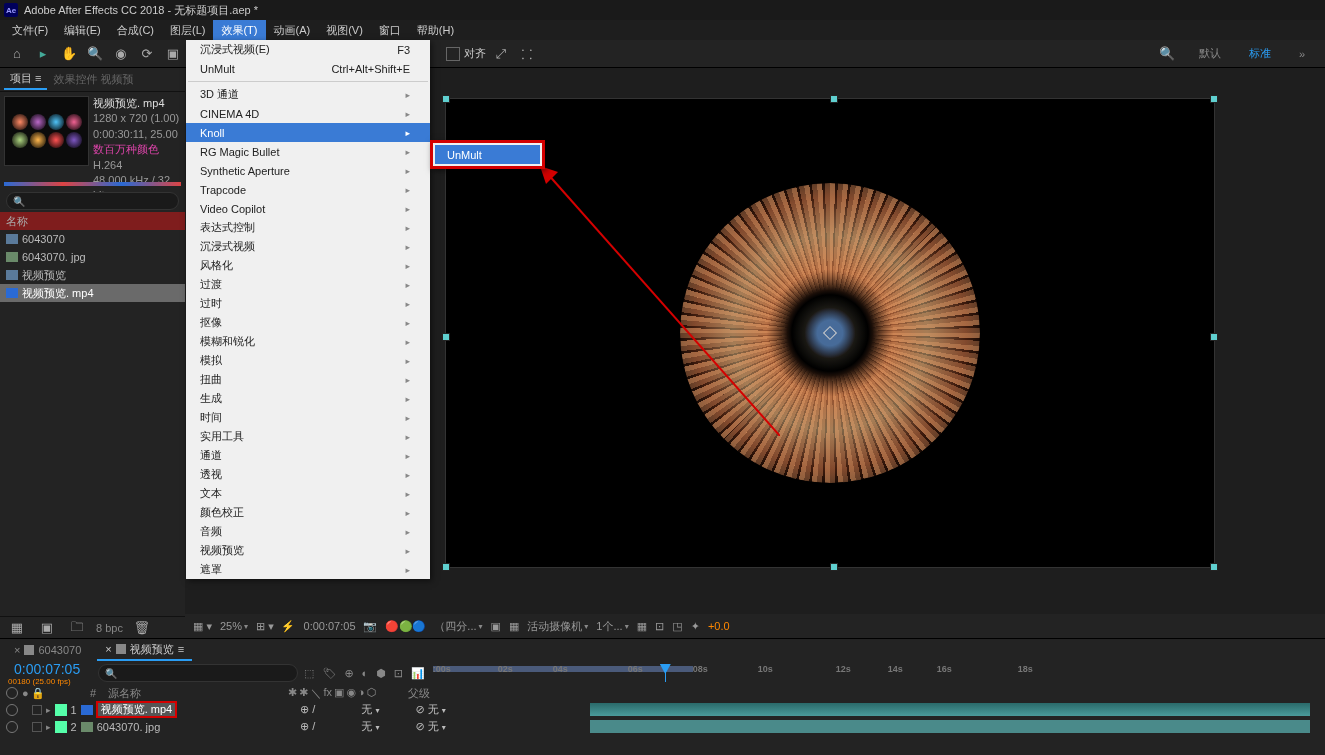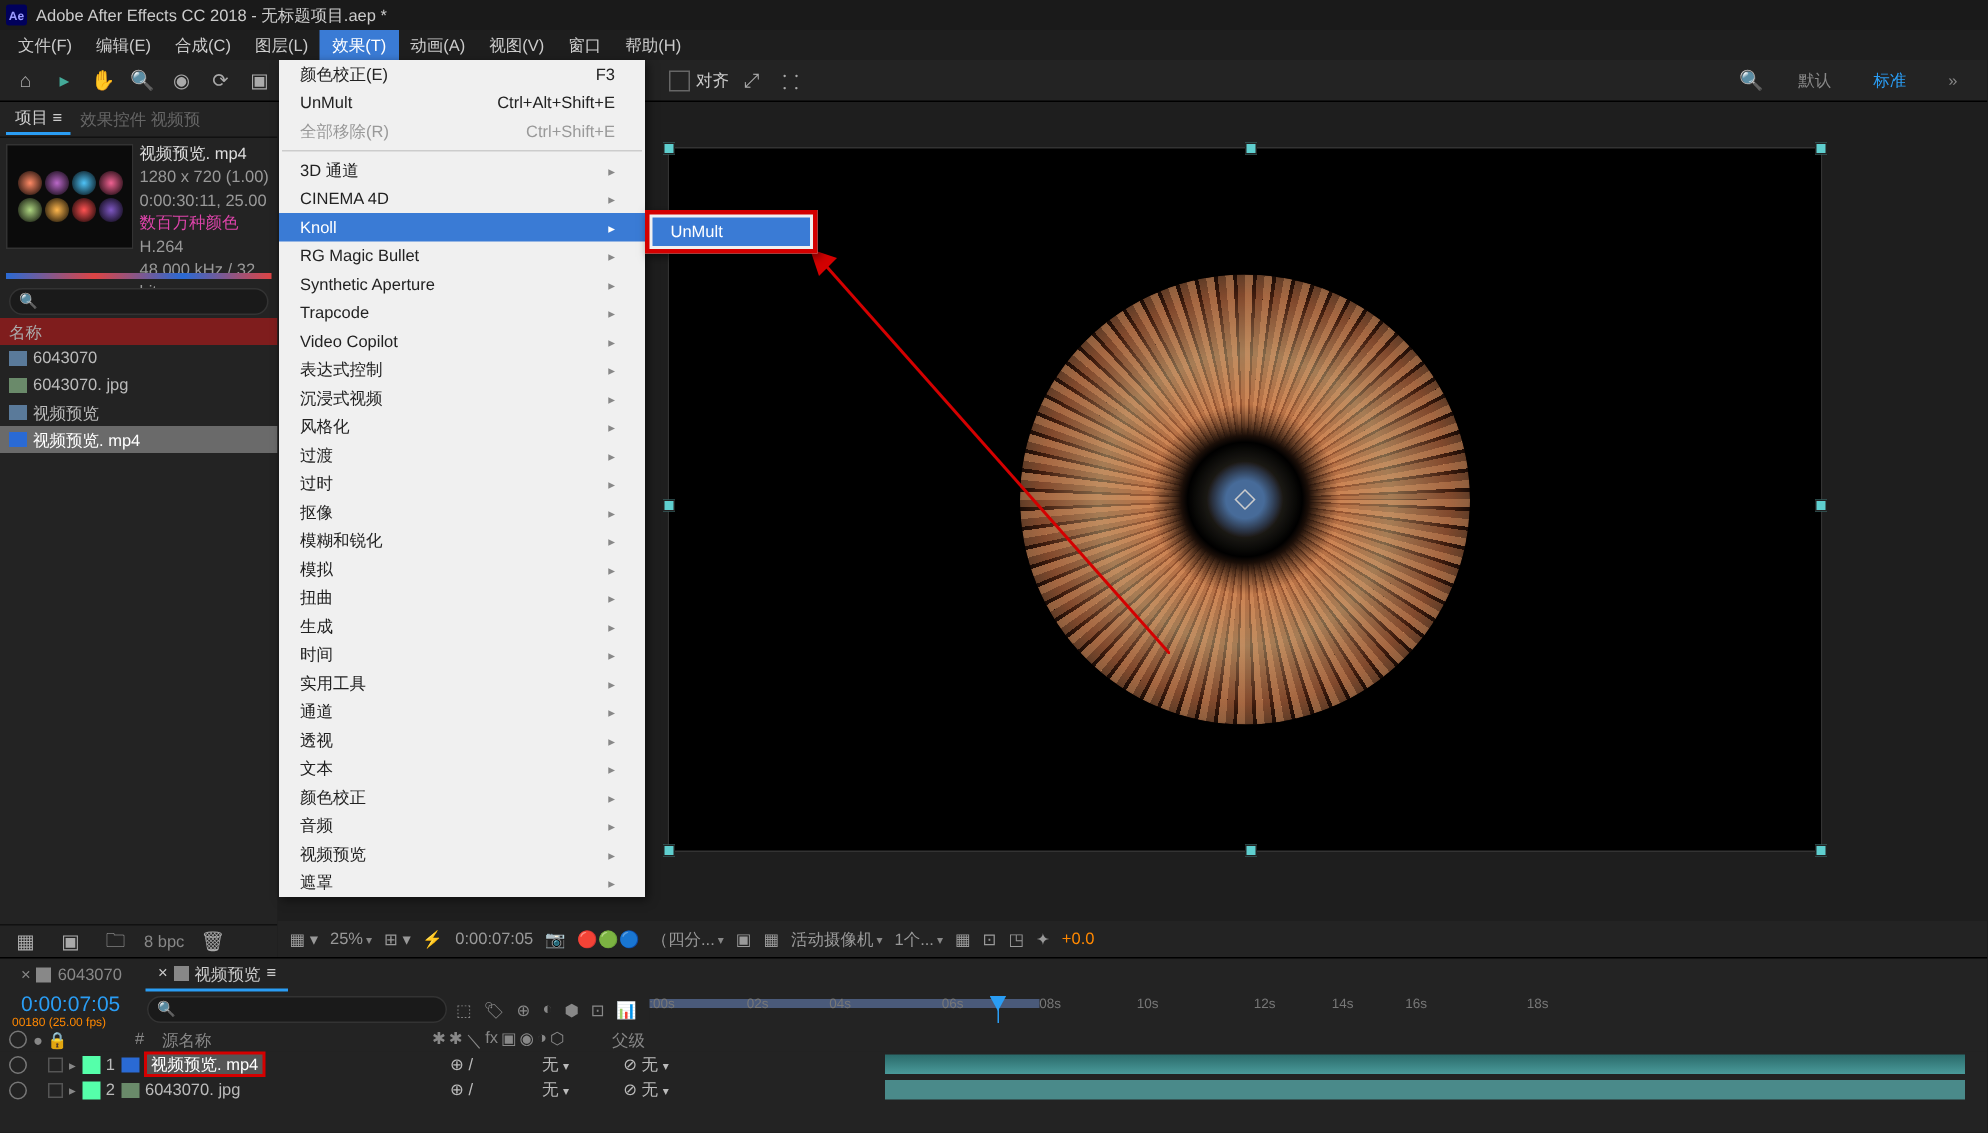--- a/index.html
+++ b/index.html
@@ -60,21 +60,21 @@
 .vf-item{display:flex;align-items:center;gap:2px;}
 .timeline { height:117px; background:#232323; border-top:1px solid #000; display:flex; flex-direction:column;}
 .tl-tabs { height:22px; display:flex; align-items:center; gap:8px; padding-left:6px;}
 .tl-tab { padding:2px 8px; color:#888; display:flex; align-items:center; gap:4px;}
 .tl-tab.active{color:#ccc;border-bottom:2px solid #2a9df4;}
 .tl-head { height:24px; display:flex; align-items:center;}
 .timecode { color:#2a9df4; font-size:14px; padding-left:8px; width:86px;}
 .tl-search { flex:0 0 auto; margin-left:6px;}
 .tl-icons { display:flex; gap:8px; margin-left:auto; padding-right:8px; color:#888;}
 .ruler { height:18px; background:#232323; position:relative;}
-.ruler-inner{position:absolute;left:590px;right:10px;top:0;bottom:0;}
+.ruler-inner{position:absolute;left:590px;right:10px;top:0;bottom:0;font-weight:bold;}
 .tick{position:absolute;top:0;color:#777;font-size:9px;}
 .playhead{position:absolute;top:0;bottom:0;width:1px;background:#2a9df4;}
 .playhead-head{position:absolute;top:0;left:-5px;width:11px;height:10px;background:#2a9df4;clip-path:polygon(0 0,100% 0,50% 100%);}
 .work-area{position:absolute;left:0;top:2px;height:6px;background:#4a5a7a;width:260px;}
 .layers { flex:1; background:#232323;}
 .layer-row { height:17px; display:flex; align-items:center; font-size:10px; color:#bbb;}
 .lr-left{width:300px;display:flex;align-items:center;gap:4px;padding-left:6px;}
 .lr-mid{width:290px;display:flex;align-items:center;gap:6px;}
 .lr-track{flex:1;position:relative;height:17px;}
 .clip{position:absolute;top:2px;height:13px;background:#3a6a6a;}
@@ -341,30 +341,26 @@
       </div>
       <div class="lr-track">
           <div class="clip" style="left:0;width:720px;background:#4a8a8a"></div>
         </div>
     </div>
   </div>
 </div>
 
 <div class="menu-dropdown">
   <div class="mi">
-      <span>颜色校正(E)</span>
+      <span>沉浸式视频(E)</span>
       <span>F3</span>
     </div>
   <div class="mi">
       <span>UnMult</span>
       <span>Ctrl+Alt+Shift+E</span>
-    </div>
-  <div class="mi disabled">
-      <span>全部移除(R)</span>
-      <span>Ctrl+Shift+E</span>
     </div>
   <div class="sep"></div>
   <div class="mi">
       <span>3D 通道</span>
       <span class="chev">▸</span>
     </div>
   <div class="mi">
       <span>CINEMA 4D</span>
       <span class="chev">▸</span>
     </div>

